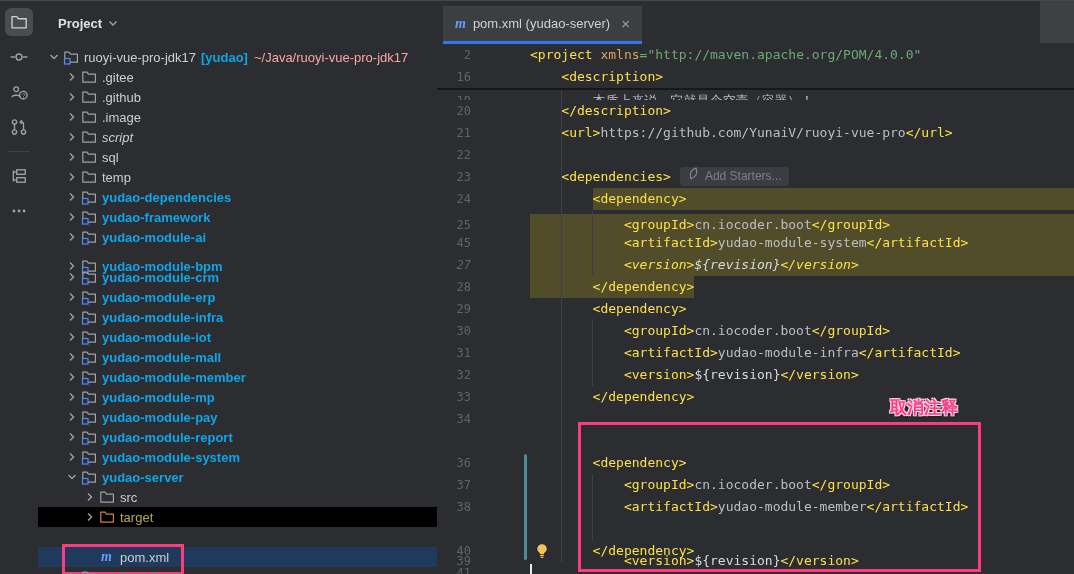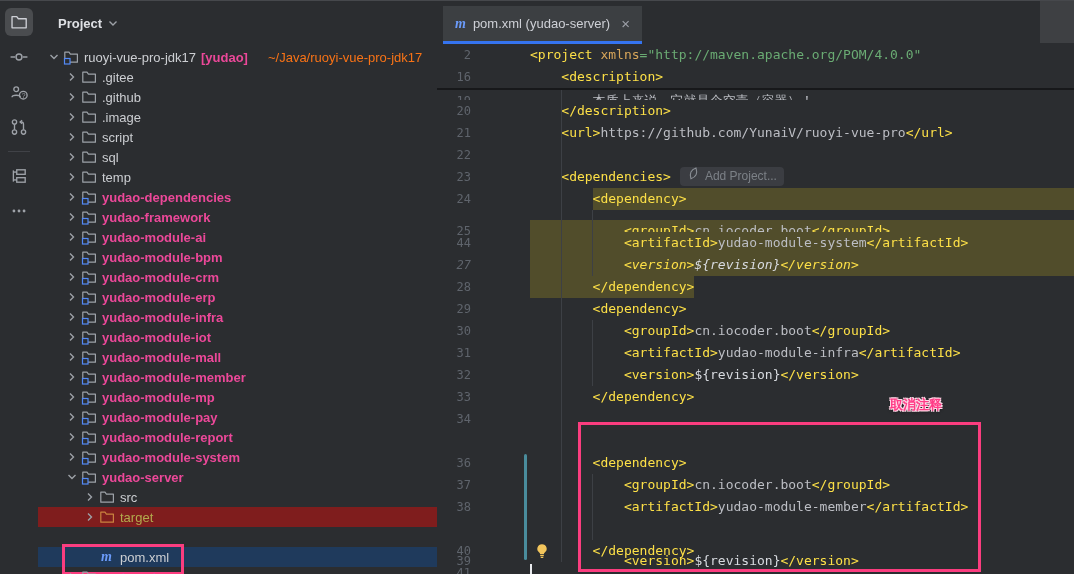--- a/index.html
+++ b/index.html
@@ -11,25 +11,25 @@
   .tool.selected{background:#4a4c4f}
   .tool svg{display:block}
   .tdivider{width:22px;height:1px;background:#404247;margin:10px auto}
   
   .panel{position:absolute;left:38px;top:0;width:399px;height:574px;background:#2b2d30;border-right:1px solid #1e1f22}
   .panel-header{position:absolute;left:20px;top:11px;height:22px;display:flex;align-items:center;gap:5px;
                 font-weight:bold;font-size:13px;color:#dfe1e5}
   .tree{position:absolute;left:0;top:44px;width:399px;height:530px}
   .trow{position:absolute;left:0;width:399px;height:20px;display:flex;align-items:center;font-size:13px;color:#ccced2;cursor:default}
   .trow.selected{background:#1f3a5c}
-  .trow.excluded{background:#7f1d1d}
+  .trow.excluded{background:#000000}
   .chev{width:16px;height:16px;display:flex;align-items:center;justify-content:center;flex:none}
   .ticon{width:17px;height:16px;display:flex;align-items:center;justify-content:center;flex:none;margin-right:5px}
-  .tl-bold{font-weight:bold;color:#ec4899}
-  .tl-gray{color:#f97316;margin-left:20px;white-space:nowrap}
+  .tl-bold{font-weight:bold;color:#0ea5e9}
+  .tl-gray{color:#fca5a5;margin-left:6px;white-space:nowrap}
   .tl-excl{color:#b3aa4d}
   .mvn{font-style:italic;font-weight:bold;color:#6b9bfa;font-size:14px;font-family:"Liberation Serif","DejaVu Serif",serif;line-height:1}
   .pink-box{position:absolute;border:3px solid #fb3d7f;pointer-events:none}
   
   .editor{position:absolute;left:437px;top:0;width:637px;height:574px;background:#2b2d30}
   .tabbar{position:absolute;left:0;top:0;width:637px;height:43px;background:#2b2d30;border-bottom:1px solid #1e1f22}
   .tab{position:absolute;left:6px;top:5px;height:35px;background:#3c3f42;display:flex;align-items:center;
        padding:0 12px;gap:7px;font-size:13px;color:#ced0d6;cursor:pointer}
   .tab-close{color:#9da0a8;font-size:15px;margin-left:4px;cursor:pointer}
   .tab-underline{position:absolute;left:6px;top:40px;height:3px;background:#3574f0}
@@ -43,21 +43,21 @@
   .sticky{position:absolute;left:0;top:0;width:637px;background:#2b2d30;border-bottom:2px solid #17181a;z-index:5}
   .guide{position:absolute;width:1px;background:#3d4045;z-index:2}
   .mark{position:absolute;left:87px;width:3px;background:#4a8c9c;border-radius:2px;z-index:3}
   .tok-tag{color:#fde047}.tok-attr{color:#d8a65a}.tok-str{color:#6aab73}
   .tok-text{color:#bcbec4}.tok-var{color:#d8dbe0}.tok-comment{color:#7f848c}
   .inlay{display:inline-flex;align-items:center;gap:5px;background:#3b3d42;border-radius:4px;padding:0 7px;height:19px;
          color:#7c8187;font-size:12px;font-family:"Liberation Sans",sans-serif;line-height:19px;margin-left:9px;vertical-align:1px;cursor:pointer}
   .bulb{position:absolute;z-index:4;cursor:pointer}
   .caret{position:absolute;width:2px;background:#e8eaed;z-index:4}
   .pink-rect{position:absolute;border:3px solid #fb3d7f;z-index:6;pointer-events:none}
-  .anno{position:absolute;color:#ff3c87;font-weight:bold;font-size:13px;z-index:7;font-family:"Liberation Sans","DejaVu Sans",sans-serif;
+  .anno{position:absolute;color:#ff3c87;font-weight:bold;font-size:17px;z-index:7;font-family:"Liberation Sans","DejaVu Sans",sans-serif;
         text-shadow:-1px -1px 0 #ffd7e6,1px -1px 0 #ffd7e6,-1px 1px 0 #ffd7e6,1px 1px 0 #ffd7e6,0 2px 3px rgba(0,0,0,.45)}
 </style>
 </head>
 <body>
 
 <div class="toolstrip">
     <div class="tool selected">
       <svg xmlns="http://www.w3.org/2000/svg" width="18" height="18" viewBox="0 0 16 16">
         <path d="M1.8 3.2h4.2l1.4 1.9h7v8.1H1.8z" fill="none" stroke="#ced0d6" stroke-width="1.2" stroke-linejoin="round"></path>
       </svg>
@@ -173,21 +173,21 @@
         <div class="chev">
           <svg xmlns="http://www.w3.org/2000/svg" width="16" height="16" viewBox="0 0 16 16">
             <polyline points="6,4.5 9.5,8 6,11.5" fill="none" stroke="#9da1a7" stroke-width="1.4"></polyline>
           </svg>
         </div>
         <div class="ticon">
           <svg xmlns="http://www.w3.org/2000/svg" width="16" height="16" viewBox="0 0 16 16">
             <path d="M1.8 3.2h4.2l1.4 1.9h7v8.1H1.8z" fill="none" stroke="#9da2a8" stroke-width="1.2" stroke-linejoin="round"></path>
           </svg>
         </div>
-        <div style="display: inline;">script</div>
+        <div style="display: inline; font-style: italic;">script</div>
       </div>
       <div class="trow" style="top: 102px; padding-left: 26px;">
         <div class="chev">
           <svg xmlns="http://www.w3.org/2000/svg" width="16" height="16" viewBox="0 0 16 16">
             <polyline points="6,4.5 9.5,8 6,11.5" fill="none" stroke="#9da1a7" stroke-width="1.4"></polyline>
           </svg>
         </div>
         <div class="ticon">
           <svg xmlns="http://www.w3.org/2000/svg" width="16" height="16" viewBox="0 0 16 16">
             <path d="M1.8 3.2h4.2l1.4 1.9h7v8.1H1.8z" fill="none" stroke="#9da2a8" stroke-width="1.2" stroke-linejoin="round"></path>
@@ -243,21 +243,21 @@
           </svg>
         </div>
         <div class="ticon">
           <svg xmlns="http://www.w3.org/2000/svg" width="16" height="16" viewBox="0 0 16 16">
             <path d="M1.8 3.2h4.2l1.4 1.9h7v8.1H1.8z" fill="none" stroke="#9da2a8" stroke-width="1.2" stroke-linejoin="round"></path>
             <rect x="1.5" y="9.5" width="5.5" height="5.5" fill="#2b2d30" stroke="#548af7" stroke-width="1.2"></rect>
           </svg>
         </div>
         <div class="tl-bold" style="display: inline;">yudao-module-ai</div>
       </div>
-      <div class="trow" style="top: 202px; padding-left: 26px;">
+      <div class="trow" style="top: 211px; padding-left: 26px;">
         <div class="chev">
           <svg xmlns="http://www.w3.org/2000/svg" width="16" height="16" viewBox="0 0 16 16">
             <polyline points="6,4.5 9.5,8 6,11.5" fill="none" stroke="#9da1a7" stroke-width="1.4"></polyline>
           </svg>
         </div>
         <div class="ticon">
           <svg xmlns="http://www.w3.org/2000/svg" width="16" height="16" viewBox="0 0 16 16">
             <path d="M1.8 3.2h4.2l1.4 1.9h7v8.1H1.8z" fill="none" stroke="#9da2a8" stroke-width="1.2" stroke-linejoin="round"></path>
             <rect x="1.5" y="9.5" width="5.5" height="5.5" fill="#2b2d30" stroke="#548af7" stroke-width="1.2"></rect>
           </svg>
@@ -497,24 +497,24 @@
       <div class="guide" style="left: 155px; top: 166px; height: 66px;"></div>
       <div class="guide" style="left: 155px; top: 276px; height: 66px;"></div>
       <div class="guide" style="left: 155px; top: 430px; height: 66px;"></div>
       <div class="mark" style="top: 410px; height: 106px;"></div>
       <div class="cline" style="top: 46px; height: 10px;"><div class="lnum">19</div><div class="ltext"><span class="tok-text">        本质上来说，它就是个空壳（容器）！</span></div></div>
       <div class="cline" style="top: 56px; height: 22px;"><div class="lnum">20</div><div class="ltext"><span class="tok-tag">    &lt;/description&gt;</span></div></div>
       <div class="cline" style="top: 78px; height: 22px;"><div class="lnum">21</div><div class="ltext"><span class="tok-tag">    &lt;url&gt;</span><span class="tok-text">https://github.com/YunaiV/ruoyi-vue-pro</span><span class="tok-tag">&lt;/url&gt;</span></div></div>
       <div class="cline" style="top: 100px; height: 22px;"><div class="lnum">22</div><div class="ltext"></div></div>
       <div class="cline" style="top: 122px; height: 22px;"><div class="lnum">23</div><div class="ltext"><span class="tok-tag">    &lt;dependencies&gt;</span><span class="inlay"><span><svg xmlns="http://www.w3.org/2000/svg" width="13" height="13" viewBox="0 0 16 16">
                 <path d="M13 2.5C6.5 2.5 3 6.5 3 13.2c6.7 0 10-3.5 10-10.7z" fill="none" stroke="#8b9096" stroke-width="1.3" transform="rotate(-18 8 8)"></path>
-              </svg></span><span>Add Project...</span></span></div></div>
+              </svg></span><span>Add Starters...</span></span></div></div>
       <div class="cline" style="top: 144px; height: 22px;"><div class="sel" style="left: 155.64px; width: 481.36px;"></div><div class="lnum">24</div><div class="ltext"><span class="tok-tag">        &lt;dependency&gt;</span></div></div>
-      <div class="cline" style="top: 176px; height: 22px;"><div class="sel" style="left: 93px; width: 544px;"></div><div class="lnum">25</div><div class="ltext"><span class="tok-tag">            &lt;groupId&gt;</span><span class="tok-text">cn.iocoder.boot</span><span class="tok-tag">&lt;/groupId&gt;</span></div></div>
-      <div class="cline" style="top: 188px; height: 22px;"><div class="sel" style="left: 93px; width: 544px;"></div><div class="lnum">44</div><div class="ltext"><span class="tok-tag">            &lt;artifactId&gt;</span><span class="tok-text">yudao-module-system</span><span class="tok-tag">&lt;/artifactId&gt;</span></div></div>
+      <div class="cline" style="top: 170px; height: 22px;"><div class="sel" style="left: 93px; width: 544px;"></div><div class="lnum">25</div><div class="ltext"><span class="tok-tag">            &lt;groupId&gt;</span><span class="tok-text">cn.iocoder.boot</span><span class="tok-tag">&lt;/groupId&gt;</span></div></div>
+      <div class="cline" style="top: 188px; height: 22px;"><div class="sel" style="left: 93px; width: 544px;"></div><div class="lnum">45</div><div class="ltext"><span class="tok-tag">            &lt;artifactId&gt;</span><span class="tok-text">yudao-module-system</span><span class="tok-tag">&lt;/artifactId&gt;</span></div></div>
       <div class="cline" style="top: 210px; height: 22px; font-style: italic;"><div class="sel" style="left: 93px; width: 544px;"></div><div class="lnum">27</div><div class="ltext"><span class="tok-tag">            &lt;version&gt;</span><span class="tok-var">${revision}</span><span class="tok-tag">&lt;/version&gt;</span></div></div>
       <div class="cline" style="top: 232px; height: 22px;"><div class="sel" style="left: 93px; width: 164.43px;"></div><div class="lnum">28</div><div class="ltext"><span class="tok-tag">        &lt;/dependency&gt;</span></div></div>
       <div class="cline" style="top: 254px; height: 22px;"><div class="lnum">29</div><div class="ltext"><span class="tok-tag">        &lt;dependency&gt;</span></div></div>
       <div class="cline" style="top: 276px; height: 22px;"><div class="lnum">30</div><div class="ltext"><span class="tok-tag">            &lt;groupId&gt;</span><span class="tok-text">cn.iocoder.boot</span><span class="tok-tag">&lt;/groupId&gt;</span></div></div>
       <div class="cline" style="top: 298px; height: 22px;"><div class="lnum">31</div><div class="ltext"><span class="tok-tag">            &lt;artifactId&gt;</span><span class="tok-text">yudao-module-infra</span><span class="tok-tag">&lt;/artifactId&gt;</span></div></div>
       <div class="cline" style="top: 320px; height: 22px;"><div class="lnum">32</div><div class="ltext"><span class="tok-tag">            &lt;version&gt;</span><span class="tok-var">${revision}</span><span class="tok-tag">&lt;/version&gt;</span></div></div>
       <div class="cline" style="top: 342px; height: 22px;"><div class="lnum">33</div><div class="ltext"><span class="tok-tag">        &lt;/dependency&gt;</span></div></div>
       <div class="cline" style="top: 364px; height: 22px;"><div class="lnum">34</div><div class="ltext"></div></div>
       <div class="cline" style="top: 408px; height: 22px;"><div class="lnum">36</div><div class="ltext"><span class="tok-tag">        &lt;dependency&gt;</span></div></div>
       <div class="cline" style="top: 430px; height: 22px;"><div class="lnum">37</div><div class="ltext"><span class="tok-tag">            &lt;groupId&gt;</span><span class="tok-text">cn.iocoder.boot</span><span class="tok-tag">&lt;/groupId&gt;</span></div></div>

